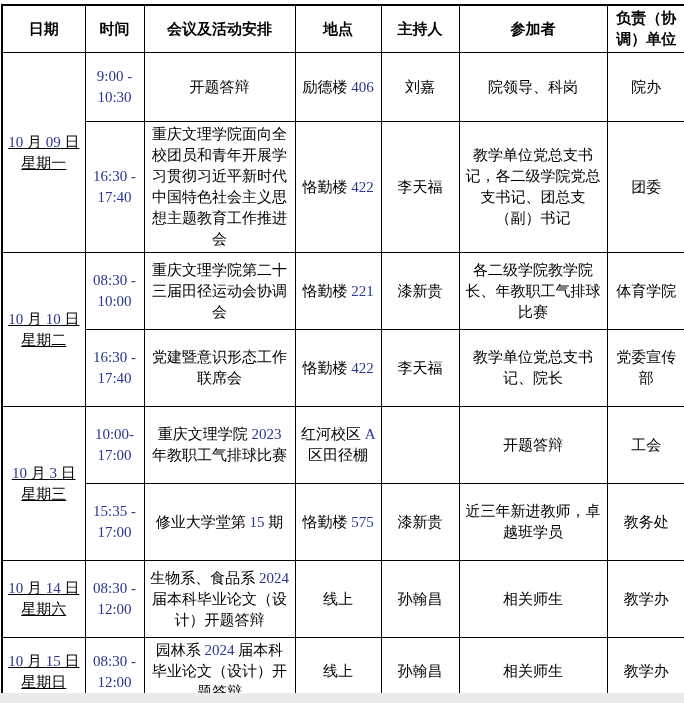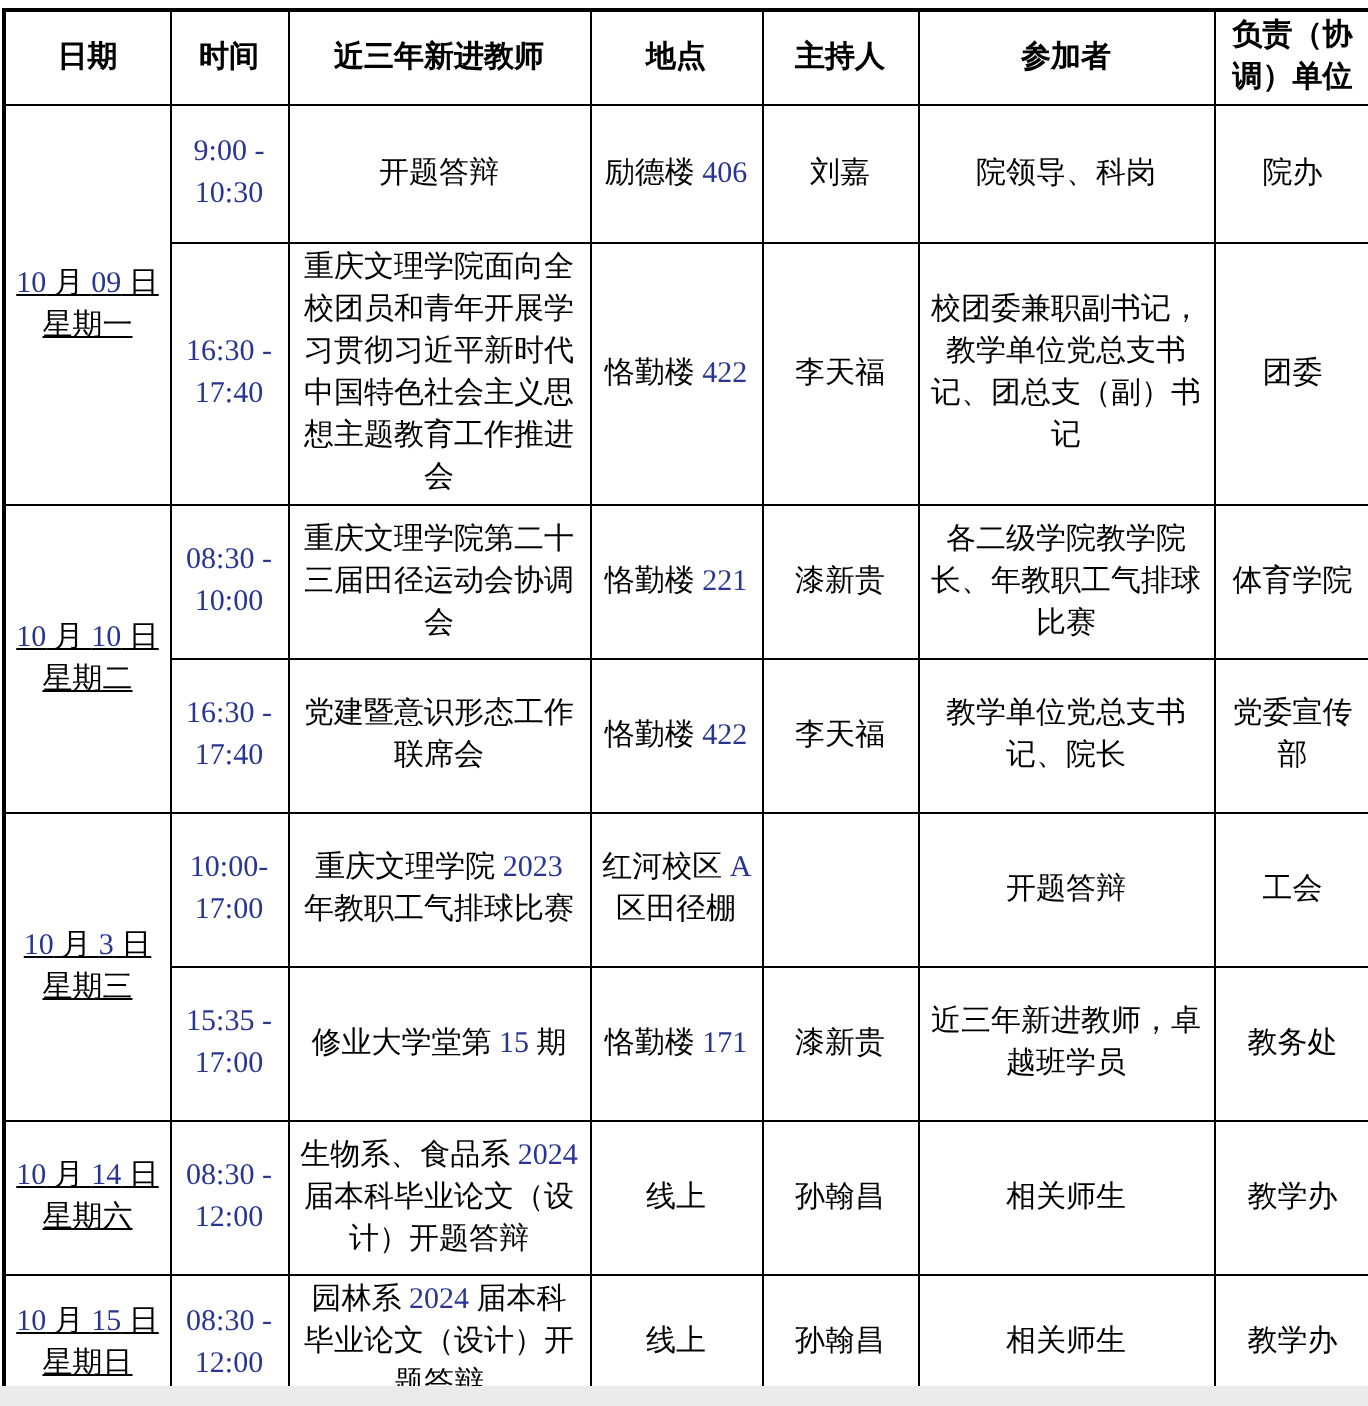--- a/index.html
+++ b/index.html
@@ -78,21 +78,21 @@
         <col class="c-meeting">
         <col class="c-place">
       <col class="c-host">
         <col class="c-part">
         <col class="c-unit">
     </colgroup>
     <thead>
       <tr class="h-head">
         <th>日期</th>
         <th>时间</th>
-        <th>近三年新进教师</th>
+        <th>会议及活动安排</th>
         <th>地点</th>
         <th>主持人</th>
         <th>参加者</th>
         <th>负责（协调）单位</th>
       </tr>
     </thead>
     <tbody>
       <tr class="h-69">
         <td rowspan="2">
           <span class="date-line"><span class="lat">10</span> 月 <span class="lat">09</span> 日</span>
@@ -103,21 +103,21 @@
         <td>励德楼 <span class="lat">406</span></td>
         <td>刘嘉</td>
         <td>院领导、科岗</td>
         <td>院办</td>
       </tr>
       <tr class="h-123">
         <td><span class="lat">16:30</span> <span class="lat">-</span> <span class="lat">17:40</span></td>
         <td>重庆文理学院面向全校团员和青年开展学习贯彻习近平新时代中国特色社会主义思想主题教育工作推进会</td>
         <td>恪勤楼 <span class="lat">422</span></td>
         <td>李天福</td>
-        <td>校团委兼职副书记，教学单位党总支书记、团总支（副）书记</td>
+        <td>教学单位党总支书记，各二级学院党总支书记、团总支（副）书记</td>
         <td>团委</td>
       </tr>
       <tr class="h-77">
         <td rowspan="2">
           <span class="date-line"><span class="lat">10</span> 月 <span class="lat">10</span> 日</span>
           <span class="date-line">星期二</span>
         </td>
         <td><span class="lat">08:30</span> <span class="lat">-</span> <span class="lat">10:00</span></td>
         <td>重庆文理学院第二十三届田径运动会协调会</td>
         <td>恪勤楼 <span class="lat">221</span></td>
@@ -141,21 +141,21 @@
         <td><span class="lat">10:00-17:00</span></td>
         <td>重庆文理学院 <span class="lat">2023</span> 年教职工气排球比赛</td>
         <td>红河校区 <span class="lat">A</span> 区田径棚</td>
         <td></td>
         <td>开题答辩</td>
         <td>工会</td>
       </tr>
       <tr class="h-77">
         <td><span class="lat">15:35</span> <span class="lat">-</span> <span class="lat">17:00</span></td>
         <td>修业大学堂第 <span class="lat">15</span> 期</td>
-        <td>恪勤楼 <span class="lat">171</span></td>
+        <td>恪勤楼 <span class="lat">575</span></td>
         <td>漆新贵</td>
         <td>近三年新进教师，卓越班学员</td>
         <td>教务处</td>
       </tr>
       <tr class="h-77">
         <td>
           <span class="date-line"><span class="lat">10</span> 月 <span class="lat">14</span> 日</span>
           <span class="date-line">星期六</span>
         </td>
         <td><span class="lat">08:30</span> <span class="lat">-</span> <span class="lat">12:00</span></td>

